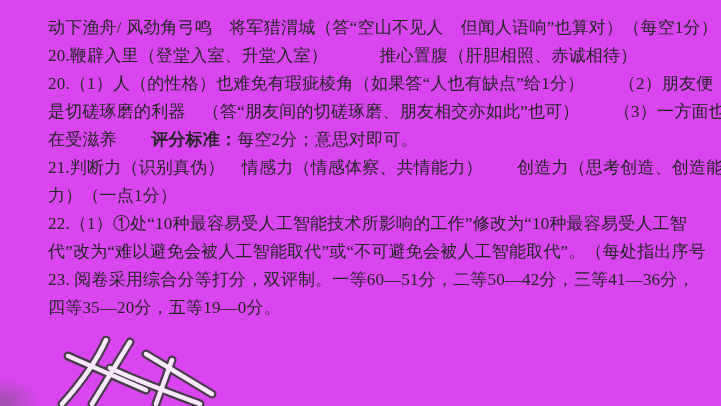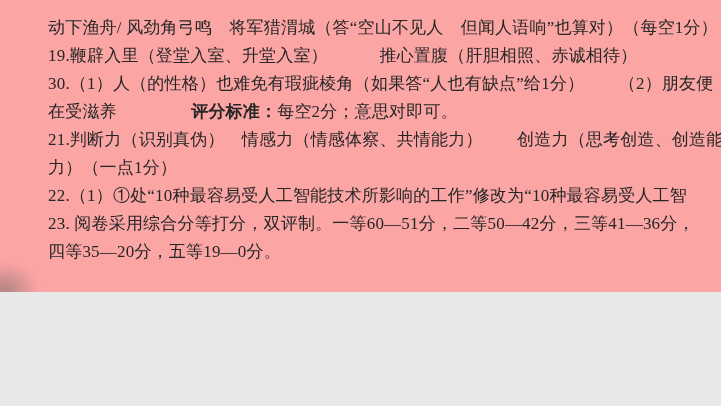--- a/index.html
+++ b/index.html
@@ -3,43 +3,42 @@
 <meta charset="utf-8">
 <style>
   html, body {
     margin: 0;
     padding: 0;
     background: #e8e8e8;
   }
   .page {
     position: relative;
     width: 721px;
-    height: 292px;
-    background: #fca5a5;
+    height: 406px;
+    background: #d946ef;
     overflow: hidden;
     font-family: "Liberation Serif", "DejaVu Serif", serif;
     color: #262626;
   }
   .textblock {
     position: absolute;
     left: 48px;
     top: 14px;
     right: 10px;
   }
   .line {
     height: 28px;
     line-height: 28px;
     font-size: 17px;
     white-space: nowrap;
     letter-spacing: 0.2px;
   }
   .line .seg-bold {
     font-family: "Liberation Sans", "DejaVu Sans", sans-serif;
     font-weight: 700;
-    margin-left: 40px;
   }
   
   .watermark {
     position: absolute;
     left: 48px;
     top: 336px;
     width: 180px;
     height: 70px;
     pointer-events: none;
     opacity: 0.9;
@@ -55,26 +54,28 @@
     filter: blur(2px);
   }
 </style>
 </head>
 <body>
 
 <div class="page">
 
   <div class="textblock">
     <div class="line"><span>动下渔舟/ 风劲角弓鸣　将军猎渭城（答“空山不见人　但闻人语响”也算对）（每空1分）</span></div>
-    <div class="line"><span>19.鞭辟入里（登堂入室、升堂入室）　　　推心置腹（肝胆相照、赤诚相待）</span></div>
-    <div class="line"><span>30.（1）人（的性格）也难免有瑕疵棱角（如果答“人也有缺点”给1分）　　（2）朋友便</span></div>
+    <div class="line"><span>20.鞭辟入里（登堂入室、升堂入室）　　　推心置腹（肝胆相照、赤诚相待）</span></div>
+    <div class="line"><span>20.（1）人（的性格）也难免有瑕疵棱角（如果答“人也有缺点”给1分）　　（2）朋友便</span></div>
+    <div class="line"><span>是切磋琢磨的利器　（答“朋友间的切磋琢磨、朋友相交亦如此”也可）　　（3）一方面也</span></div>
     <div class="line"><span>在受滋养　　</span><span class="seg-bold">评分标准：</span><span>每空2分；意思对即可。</span></div>
     <div class="line"><span>21.判断力（识别真伪）　情感力（情感体察、共情能力）　　创造力（思考创造、创造能</span></div>
     <div class="line"><span>力）（一点1分）</span></div>
     <div class="line"><span>22.（1）①处“10种最容易受人工智能技术所影响的工作”修改为“10种最容易受人工智</span></div>
+    <div class="line"><span>代”改为“难以避免会被人工智能取代”或“不可避免会被人工智能取代”。（每处指出序号</span></div>
     <div class="line"><span>23. 阅卷采用综合分等打分，双评制。一等60—51分，二等50—42分，三等41—36分，</span></div>
     <div class="line"><span>四等35—20分，五等19—0分。</span></div>
   </div>
 
   <svg class="watermark" viewBox="0 0 180 70" xmlns="http://www.w3.org/2000/svg" aria-hidden="true">
     <g fill="none" stroke-linecap="round" stroke-linejoin="round">
 
       <g stroke="#3a3a3a" stroke-width="9">
         <path d="M58 4 C 48 26, 32 48, 14 68"></path>
         <path d="M20 20 L 98 54"></path>

